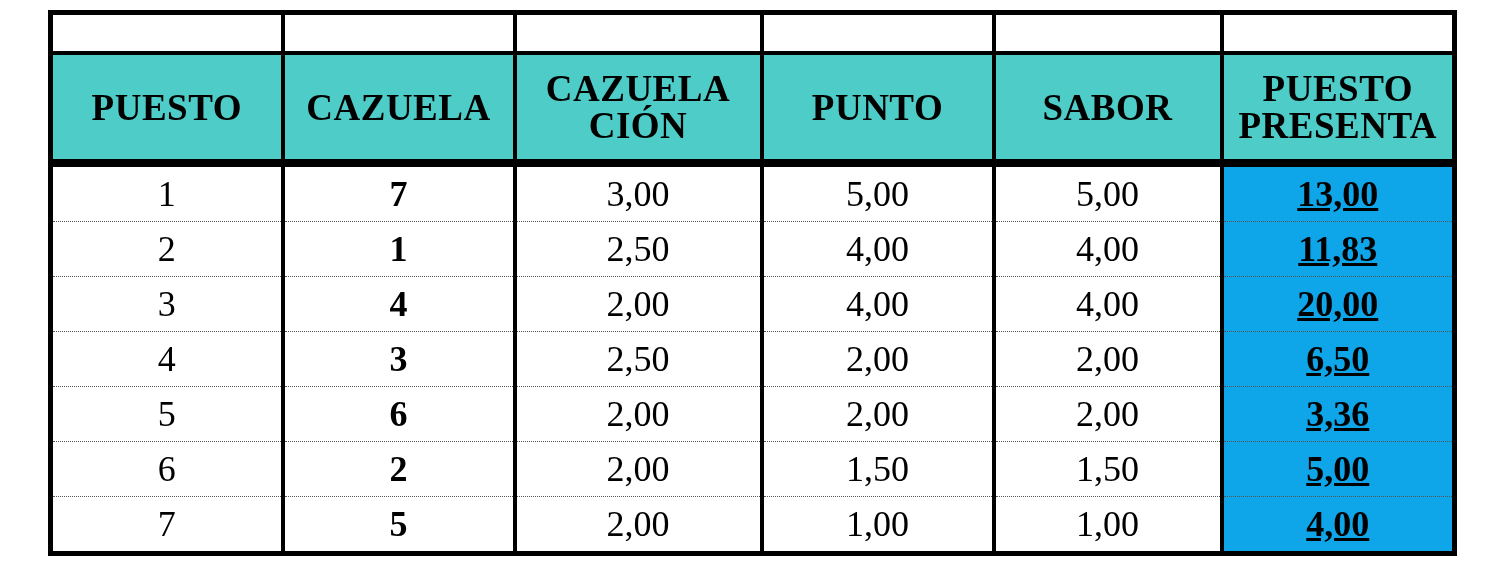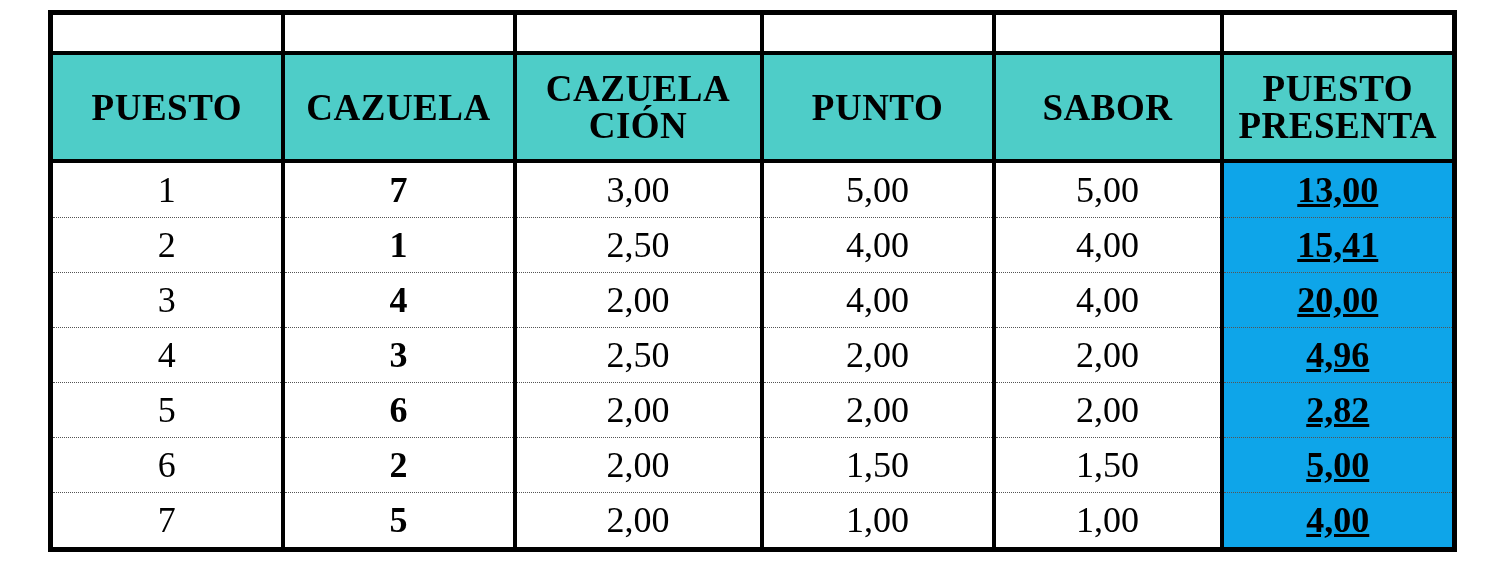--- a/index.html
+++ b/index.html
@@ -67,21 +67,21 @@
   }
 
   
   tr.header-row td {
     background: #4ecdc8;
     height: 104px;
     font-weight: bold;
     font-size: 37px;
     letter-spacing: 0.5px;
     border-top: 4px solid #000000;
-    border-bottom: 4px solid #000000;
+    border-bottom: 8px solid #000000;
   }
   tr.header-row td.total-head {
     background: #4ecdc8;
   }
   .hdr-line { display: block; }
 
   
   tr.data-row td {
     height: 54px;
     font-size: 36px;
@@ -165,45 +165,45 @@
           <td class="cell-num">5,00</td>
           <td class="cell-num">5,00</td>
           <td class="cell-total">13,00</td>
         </tr>
         <tr class="data-row">
           <td class="cell-puesto">2</td>
           <td class="cell-cazuela">1</td>
           <td class="cell-num">2,50</td>
           <td class="cell-num">4,00</td>
           <td class="cell-num">4,00</td>
-          <td class="cell-total">15,41</td>
+          <td class="cell-total">11,83</td>
         </tr>
         <tr class="data-row">
           <td class="cell-puesto">3</td>
           <td class="cell-cazuela">4</td>
           <td class="cell-num">2,00</td>
           <td class="cell-num">4,00</td>
           <td class="cell-num">4,00</td>
           <td class="cell-total">20,00</td>
         </tr>
         <tr class="data-row">
           <td class="cell-puesto">4</td>
           <td class="cell-cazuela">3</td>
           <td class="cell-num">2,50</td>
           <td class="cell-num">2,00</td>
           <td class="cell-num">2,00</td>
-          <td class="cell-total">4,96</td>
+          <td class="cell-total">6,50</td>
         </tr>
         <tr class="data-row">
           <td class="cell-puesto">5</td>
           <td class="cell-cazuela">6</td>
           <td class="cell-num">2,00</td>
           <td class="cell-num">2,00</td>
           <td class="cell-num">2,00</td>
-          <td class="cell-total">2,82</td>
+          <td class="cell-total">3,36</td>
         </tr>
         <tr class="data-row">
           <td class="cell-puesto">6</td>
           <td class="cell-cazuela">2</td>
           <td class="cell-num">2,00</td>
           <td class="cell-num">1,50</td>
           <td class="cell-num">1,50</td>
           <td class="cell-total">5,00</td>
         </tr>
         <tr class="data-row last">

